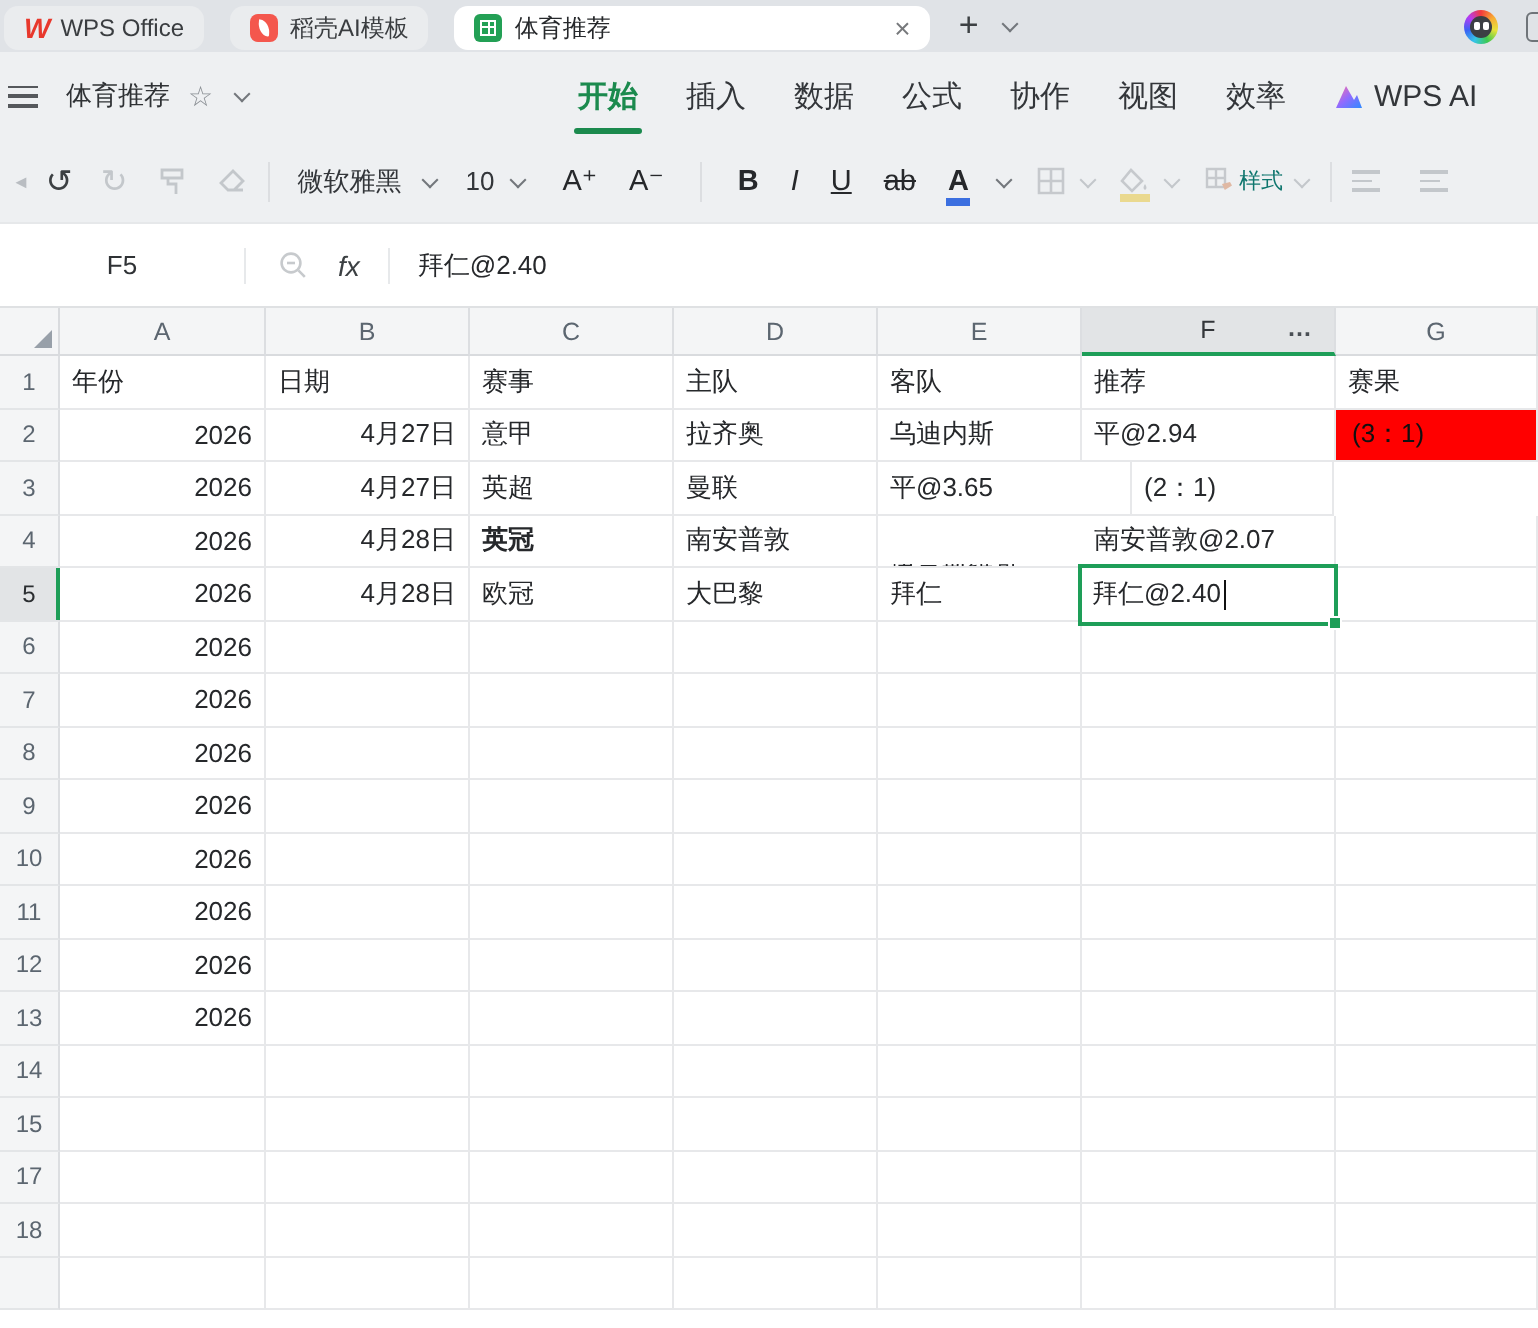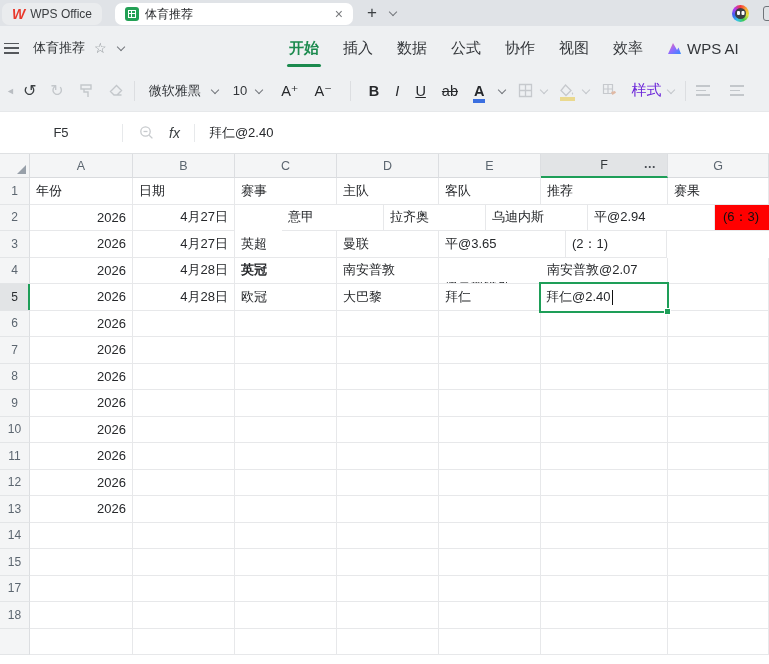--- a/index.html
+++ b/index.html
@@ -65,21 +65,21 @@
   .sizebox { display:flex; align-items:center; gap:8px; margin:0 10px; font-size:13px; color:#33363a; }
   .fmt { font-size:14.5px; margin:0 8px; color:#26282b; }
   .bold { font-weight:bold; }
   .italic { font-style:italic; }
   .underl { text-decoration:underline; }
   .strike { text-decoration:line-through; }
   .afont { position:relative; margin:0 6px 0 8px; font-size:14.5px; font-weight:bold; color:#26282b; }
   .afont::after { content:""; position:absolute; left:-1px; right:-1px; bottom:-4px; height:3.5px; background:var(--fontcolor-bar); }
   .fill-ic { position:relative; margin-left:4px; }
   .fill-ic::after { content:""; position:absolute; left:0; right:0; bottom:-3.5px; height:3.5px; background:var(--fill-bar); }
-  .style-lab { color:#6d28d9; font-size:15px; margin-left:14px; }
+  .style-lab { color:#0f766e; font-size:11px; margin-left:2px; }
   .align-icon { width:14px; height:11px; display:flex; flex-direction:column; justify-content:space-between; }
   .align-icon i { display:block; height:1.6px; background:#c3c7cb; }
   .align-icon i:nth-child(2) { width:70%; }
   .chev { display:inline-block; width:8px; height:8px; position:relative; flex:none; }
   .chev::before { content:""; position:absolute; left:1px; top:0px; width:5px; height:5px;
       border-right:1.3px solid #73777c; border-bottom:1.3px solid #73777c; transform:rotate(45deg); }
   .chev.dim::before { border-color:#c3c7cb; }
   
   .formulabar { height:42px; background:#fff; display:flex; align-items:center; border-bottom:1px solid #dfe1e3; }
   .namebox { width:122px; text-align:center; font-size:13px; color:#2f3235; }
@@ -114,20 +114,24 @@
 </head>
 <body>
 
 <div class="screen">
 
   <div class="tabbar">
     <div class="wtab">
       <span class="wps-w">W</span>
       <span>WPS Office</span>
     </div>
+    <div class="wtab">
+      <span class="docer-logo"></span>
+      <span>稻壳AI模板</span>
+    </div>
     <div class="wtab active">
       <span class="sheet-logo"></span>
       <span>体育推荐</span>
       <span class="spacer"></span>
       <span class="tab-close">×</span>
     </div>
     <span class="newtab ti">+</span>
     <span class="chev"></span>
     <div class="tabbar-right">
       <span class="rainbow"></span>
@@ -300,25 +304,25 @@
         <div class="cell" style="width: 102px;">赛事</div>
         <div class="cell" style="width: 102px;">主队</div>
         <div class="cell" style="width: 102px;">客队</div>
         <div class="cell" style="width: 127px;">推荐</div>
         <div class="cell" style="width: 101px;">赛果</div>
       </div>
       <div class="grid-row">
         <div class="row-h">2</div>
         <div class="cell right" style="width: 103px;">2026</div>
         <div class="cell right" style="width: 102px;">4月27日</div>
-        <div class="cell" style="width: 102px; margin-left: 47px;">意甲</div>
+        <div class="cell" style="width: 102px;">意甲</div>
         <div class="cell" style="width: 102px;">拉齐奥</div>
         <div class="cell" style="width: 102px;">乌迪内斯</div>
         <div class="cell" style="width: 127px;">平@2.94</div>
-        <div class="cell hl" style="width: 101px; background: rgb(255, 0, 0);">(6：3)</div>
+        <div class="cell hl" style="width: 101px; background: rgb(255, 0, 0);">(3：1)</div>
       </div>
       <div class="grid-row">
         <div class="row-h">3</div>
         <div class="cell right" style="width: 103px;">2026</div>
         <div class="cell right" style="width: 102px;">4月27日</div>
         <div class="cell" style="width: 102px;">英超</div>
         <div class="cell" style="width: 102px;">曼联</div>
         <div class="cell" style="width: 127px;">平@3.65</div>
         <div class="cell" style="width: 101px;">(2：1)</div>
       </div>

